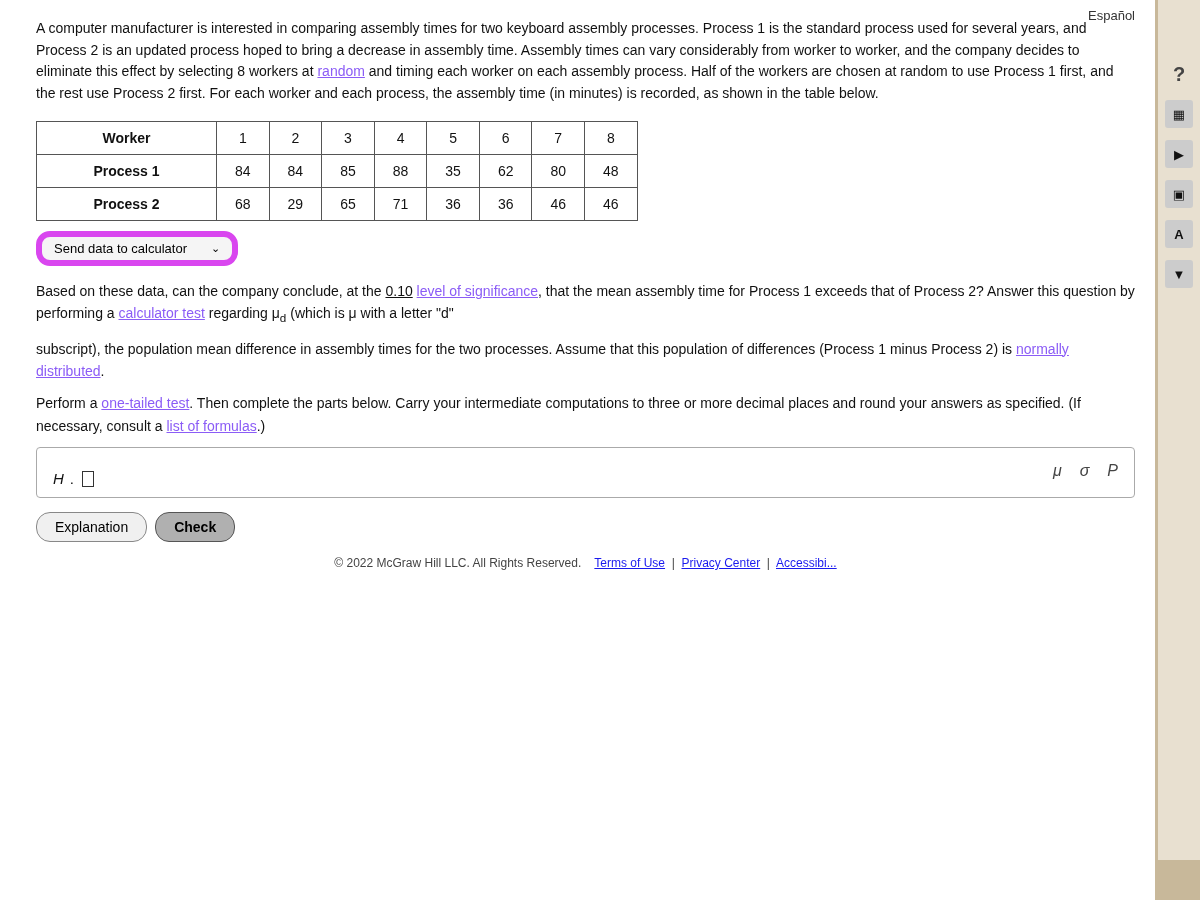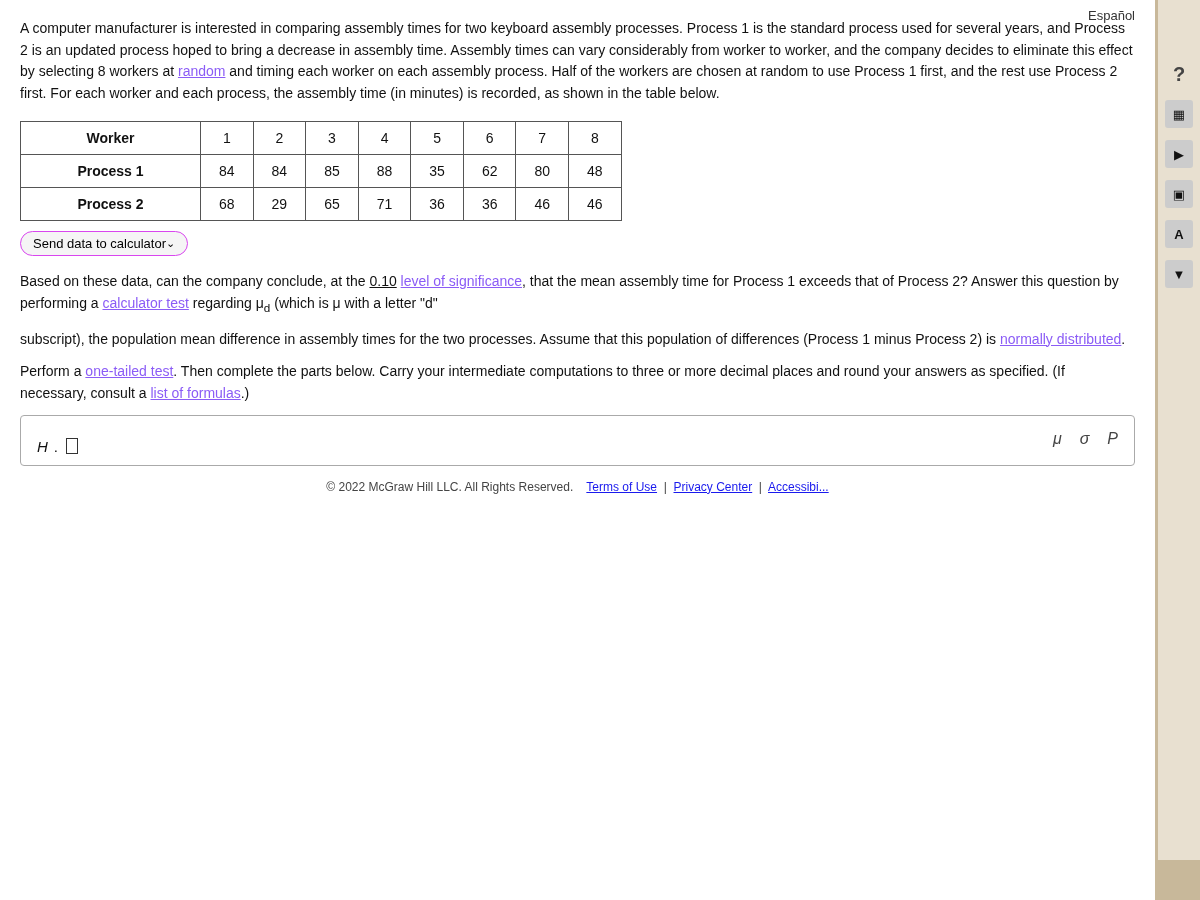--- a/index.html
+++ b/index.html
@@ -9,21 +9,21 @@
       background: #c8b89a;
       color: #111;
       width: 1200px;
       height: 900px;
       overflow: hidden;
       position: relative;
     }
     .main-content {
       background: #fff;
       margin: 0;
-      padding: 18px 20px 10px 20px;
+      padding: 18px 20px 10px 36px;
       width: 1155px;
       min-height: 860px;
       position: relative;
     }
     .top-bar {
       position: absolute;
       top: 8px;
       right: 20px;
       font-size: 13px;
       color: #333;
@@ -51,28 +51,28 @@
     }
     .data-table .row-header {
       font-weight: bold;
       text-align: center;
       background: #fff;
       width: 180px;
     }
     .send-btn {
       display: inline-flex;
       align-items: center;
-      border: 1px solid #d946ef;
+      border: 6px solid #d946ef;
       border-radius: 14px;
       padding: 4px 12px;
       font-size: 13px;
       background: #f5f5f5;
       cursor: pointer;
       margin-bottom: 14px;
-      gap: 0;
+      gap: 24px;
     }
     .send-btn .chevron {
       font-size: 11px;
     }
     .body-text {
       font-size: 14px;
       line-height: 1.6;
       margin-bottom: 10px;
     }
     .section-box {
@@ -258,20 +258,28 @@
         <span>P</span>
       </div>
       <div class="hypothesis-row">
         <span class="italic-h" style="font-style:italic;">H</span>
         <span> .</span>
         <span class="cursor-box"></span>
       </div>
     </div>
 
     
+    <div class="bottom-buttons">
+      <button class="btn-explanation">
+        <span>Explanation</span>
+      </button>
+      <button class="btn-check">
+        <span>Check</span>
+      </button>
+    </div>
 
     
     <div class="footer" style="margin-top:14px;">
       <span>© 2022 McGraw Hill LLC. All Rights Reserved.</span>
       &nbsp;&nbsp;
       <a>Terms of Use</a>
       &nbsp;|&nbsp;
       <a>Privacy Center</a>
       &nbsp;|&nbsp;
       <a>Accessibi...</a>

